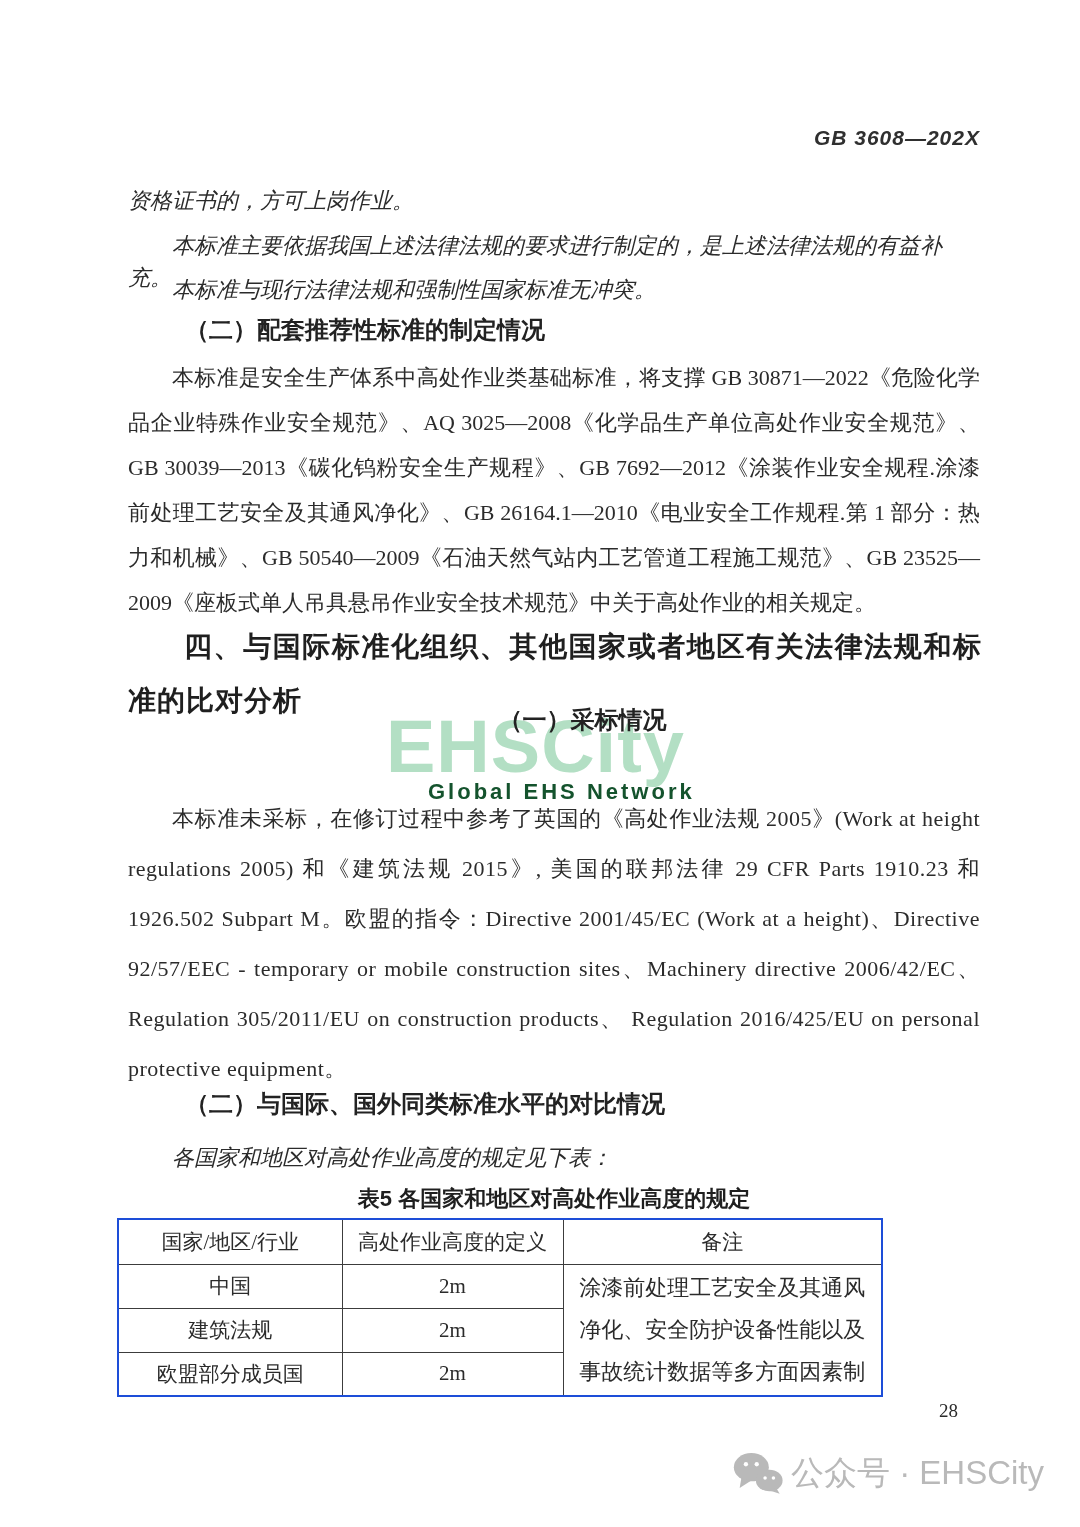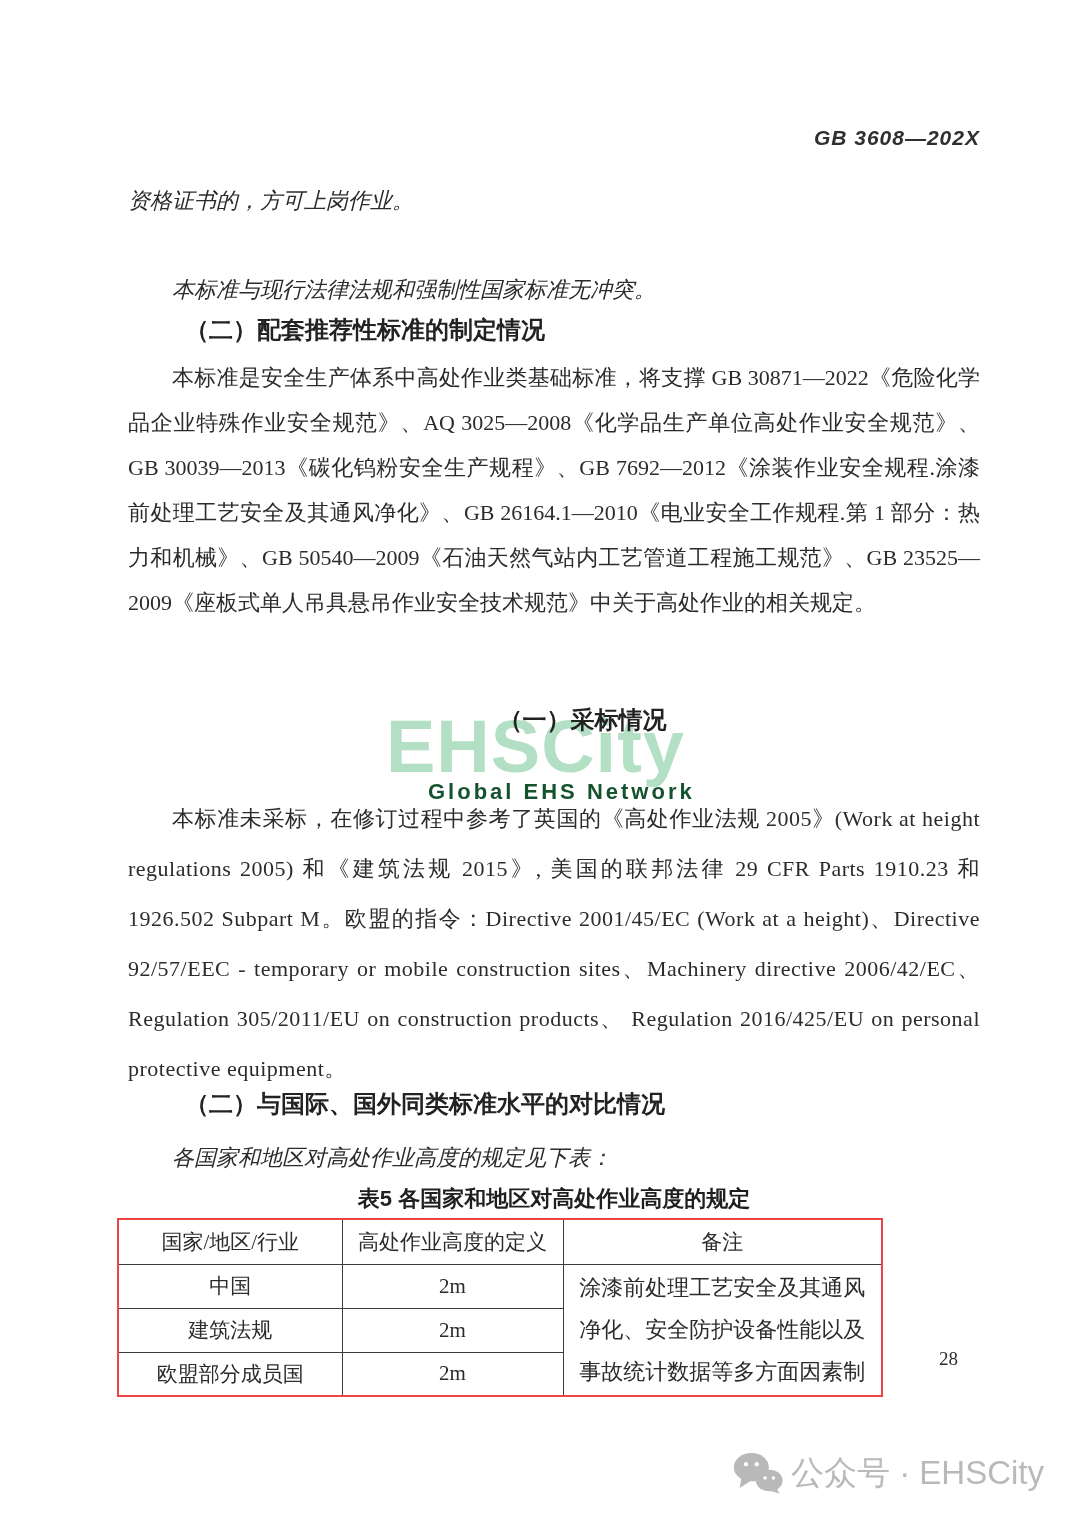--- a/index.html
+++ b/index.html
@@ -111,21 +111,21 @@
     font-size: 22px;
     color: #1f1f1f;
     z-index: 2;
   }
 
   table.std-table {
     position: absolute;
     top: 1218px;
     left: 117px;
     border-collapse: collapse;
-    border: 2px solid #ef4444;
+    border: 2px solid #1d4ed8;
     font-size: 21px;
     color: #2b2b2b;
     z-index: 2;
     table-layout: fixed;
   }
   table.std-table th, table.std-table td {
     border: 1px solid #3c3c3c;
     text-align: center;
     font-weight: normal;
     padding: 0 6px;
@@ -139,21 +139,21 @@
   td.remark-cell {
     text-align: justify;
     text-justify: inter-character;
     vertical-align: middle;
     font-size: 22px;
     line-height: 42px;
     padding: 4px 12px 4px 14px;
   }
 
   .page-number {
-    top: 1348px;
+    top: 1400px;
     right: 122px;
     font-size: 19px;
     color: #2b2b2b;
     z-index: 2;
   }
 
   .wechat-footer {
     top: 1450px;
     right: 36px;
     display: flex;
@@ -169,26 +169,28 @@
 <body>
 
 <div class="page">
 
   <div class="abs watermark-title" style="color:#b3dfc4;">EHSCity</div>
   <div class="abs watermark-sub" style="color:#14532d;">Global EHS Network</div>
 
   <div class="abs doc-header">GB 3608—202X</div>
 
   <div class="abs body-line" style="top:185px;">资格证书的，方可上岗作业。</div>
+  <div class="abs body-line indent2" style="top:230px;">本标准主要依据我国上述法律法规的要求进行制定的，是上述法律法规的有益补充。</div>
   <div class="abs body-line indent2" style="top:274px;">本标准与现行法律法规和强制性国家标准无冲突。</div>
 
   <div class="abs h-sub" style="top:314px;">（二）配套推荐性标准的制定情况</div>
 
   <div class="abs para-block block1">本标准是安全生产体系中高处作业类基础标准，将支撑 GB 30871—2022《危险化学品企业特殊作业安全规范》、AQ 3025—2008《化学品生产单位高处作业安全规范》、GB 30039—2013《碳化钨粉安全生产规程》、GB 7692—2012《涂装作业安全规程.涂漆前处理工艺安全及其通风净化》、GB 26164.1—2010《电业安全工作规程.第 1 部分：热力和机械》、GB 50540—2009《石油天然气站内工艺管道工程施工规范》、GB 23525—2009《座板式单人吊具悬吊作业安全技术规范》中关于高处作业的相关规定。</div>
 
+  <div class="abs h-big">四、与国际标准化组织、其他国家或者地区有关法律法规和标准的比对分析</div>
 
   <div class="abs h-sub" style="top:704px;text-align:center;">（一）采标情况</div>
 
   <div class="abs para-block block2">本标准未采标，在修订过程中参考了英国的《高处作业法规 2005》(Work at height regulations 2005) 和《建筑法规 2015》, 美国的联邦法律 29 CFR Parts 1910.23  和 1926.502 Subpart M。欧盟的指令：Directive 2001/45/EC (Work at a height)、Directive 92/57/EEC - temporary or mobile construction sites、Machinery directive 2006/42/EC、 Regulation 305/2011/EU on construction products、 Regulation 2016/425/EU on personal protective equipment。</div>
 
   <div class="abs h-sub" style="top:1088px;">（二）与国际、国外同类标准水平的对比情况</div>
 
   <div class="abs body-line indent2 lead-line">各国家和地区对高处作业高度的规定见下表：</div>
 
   <div class="abs table-caption">表5 各国家和地区对高处作业高度的规定</div>

